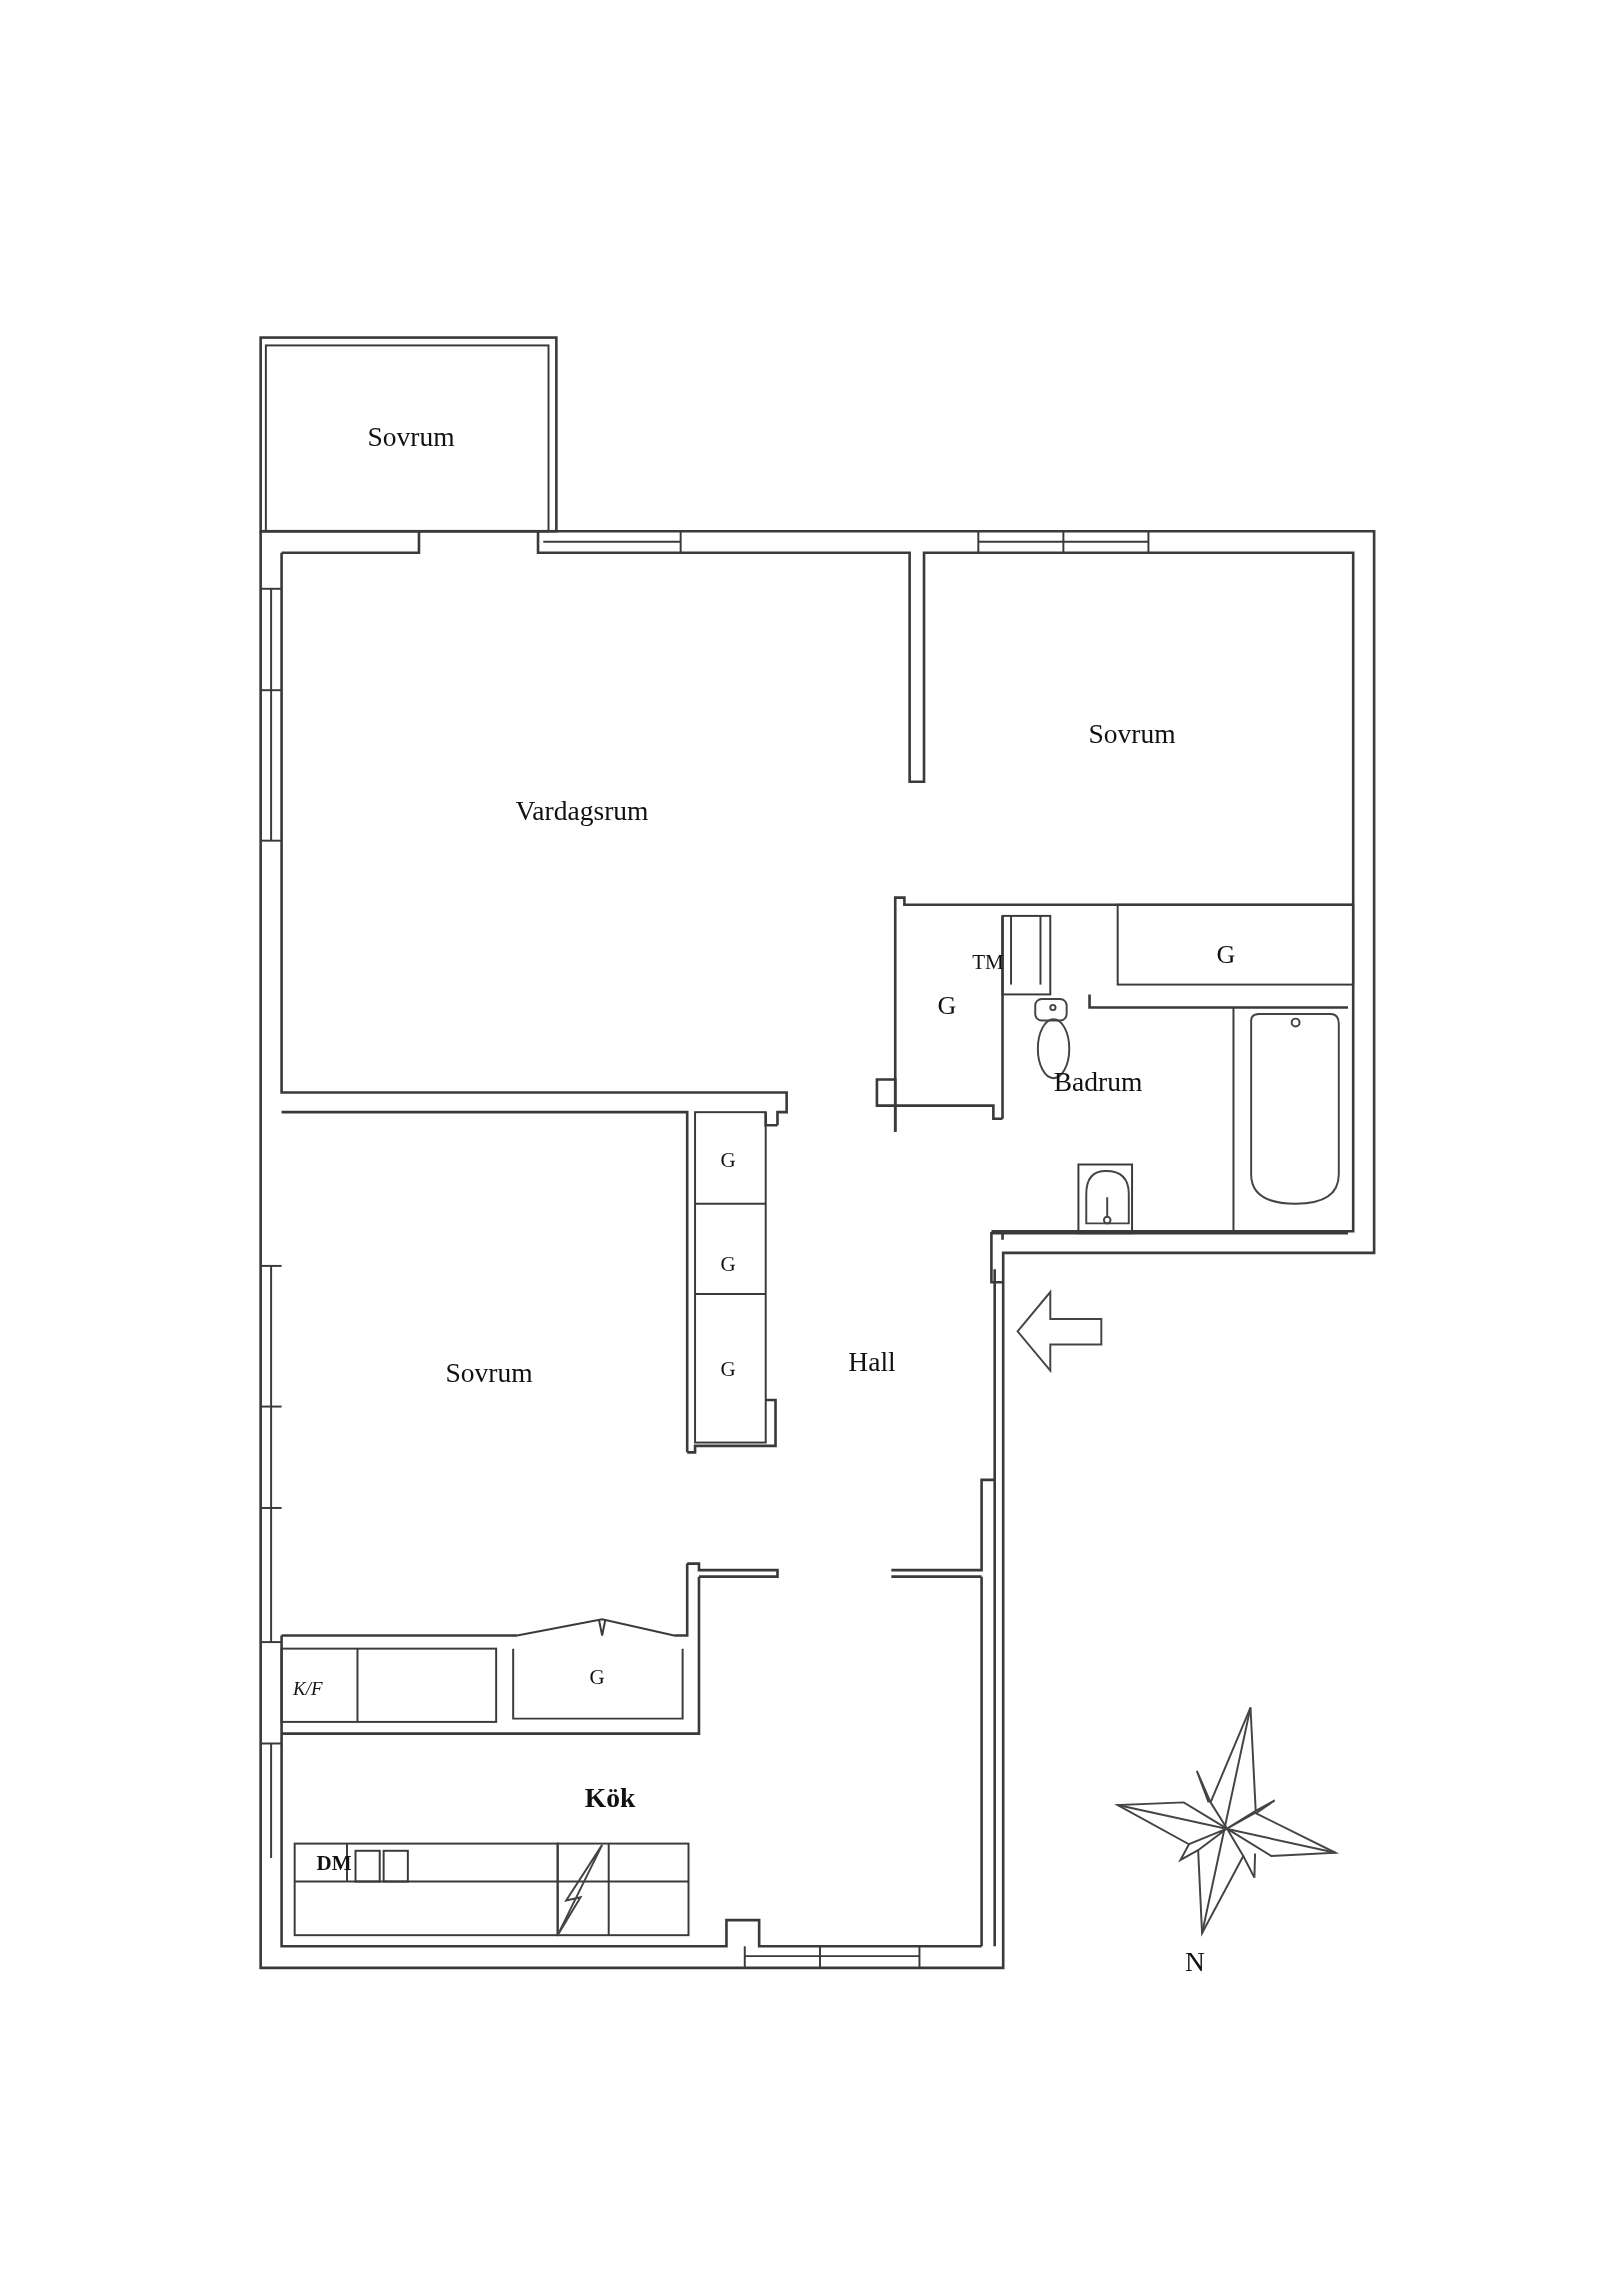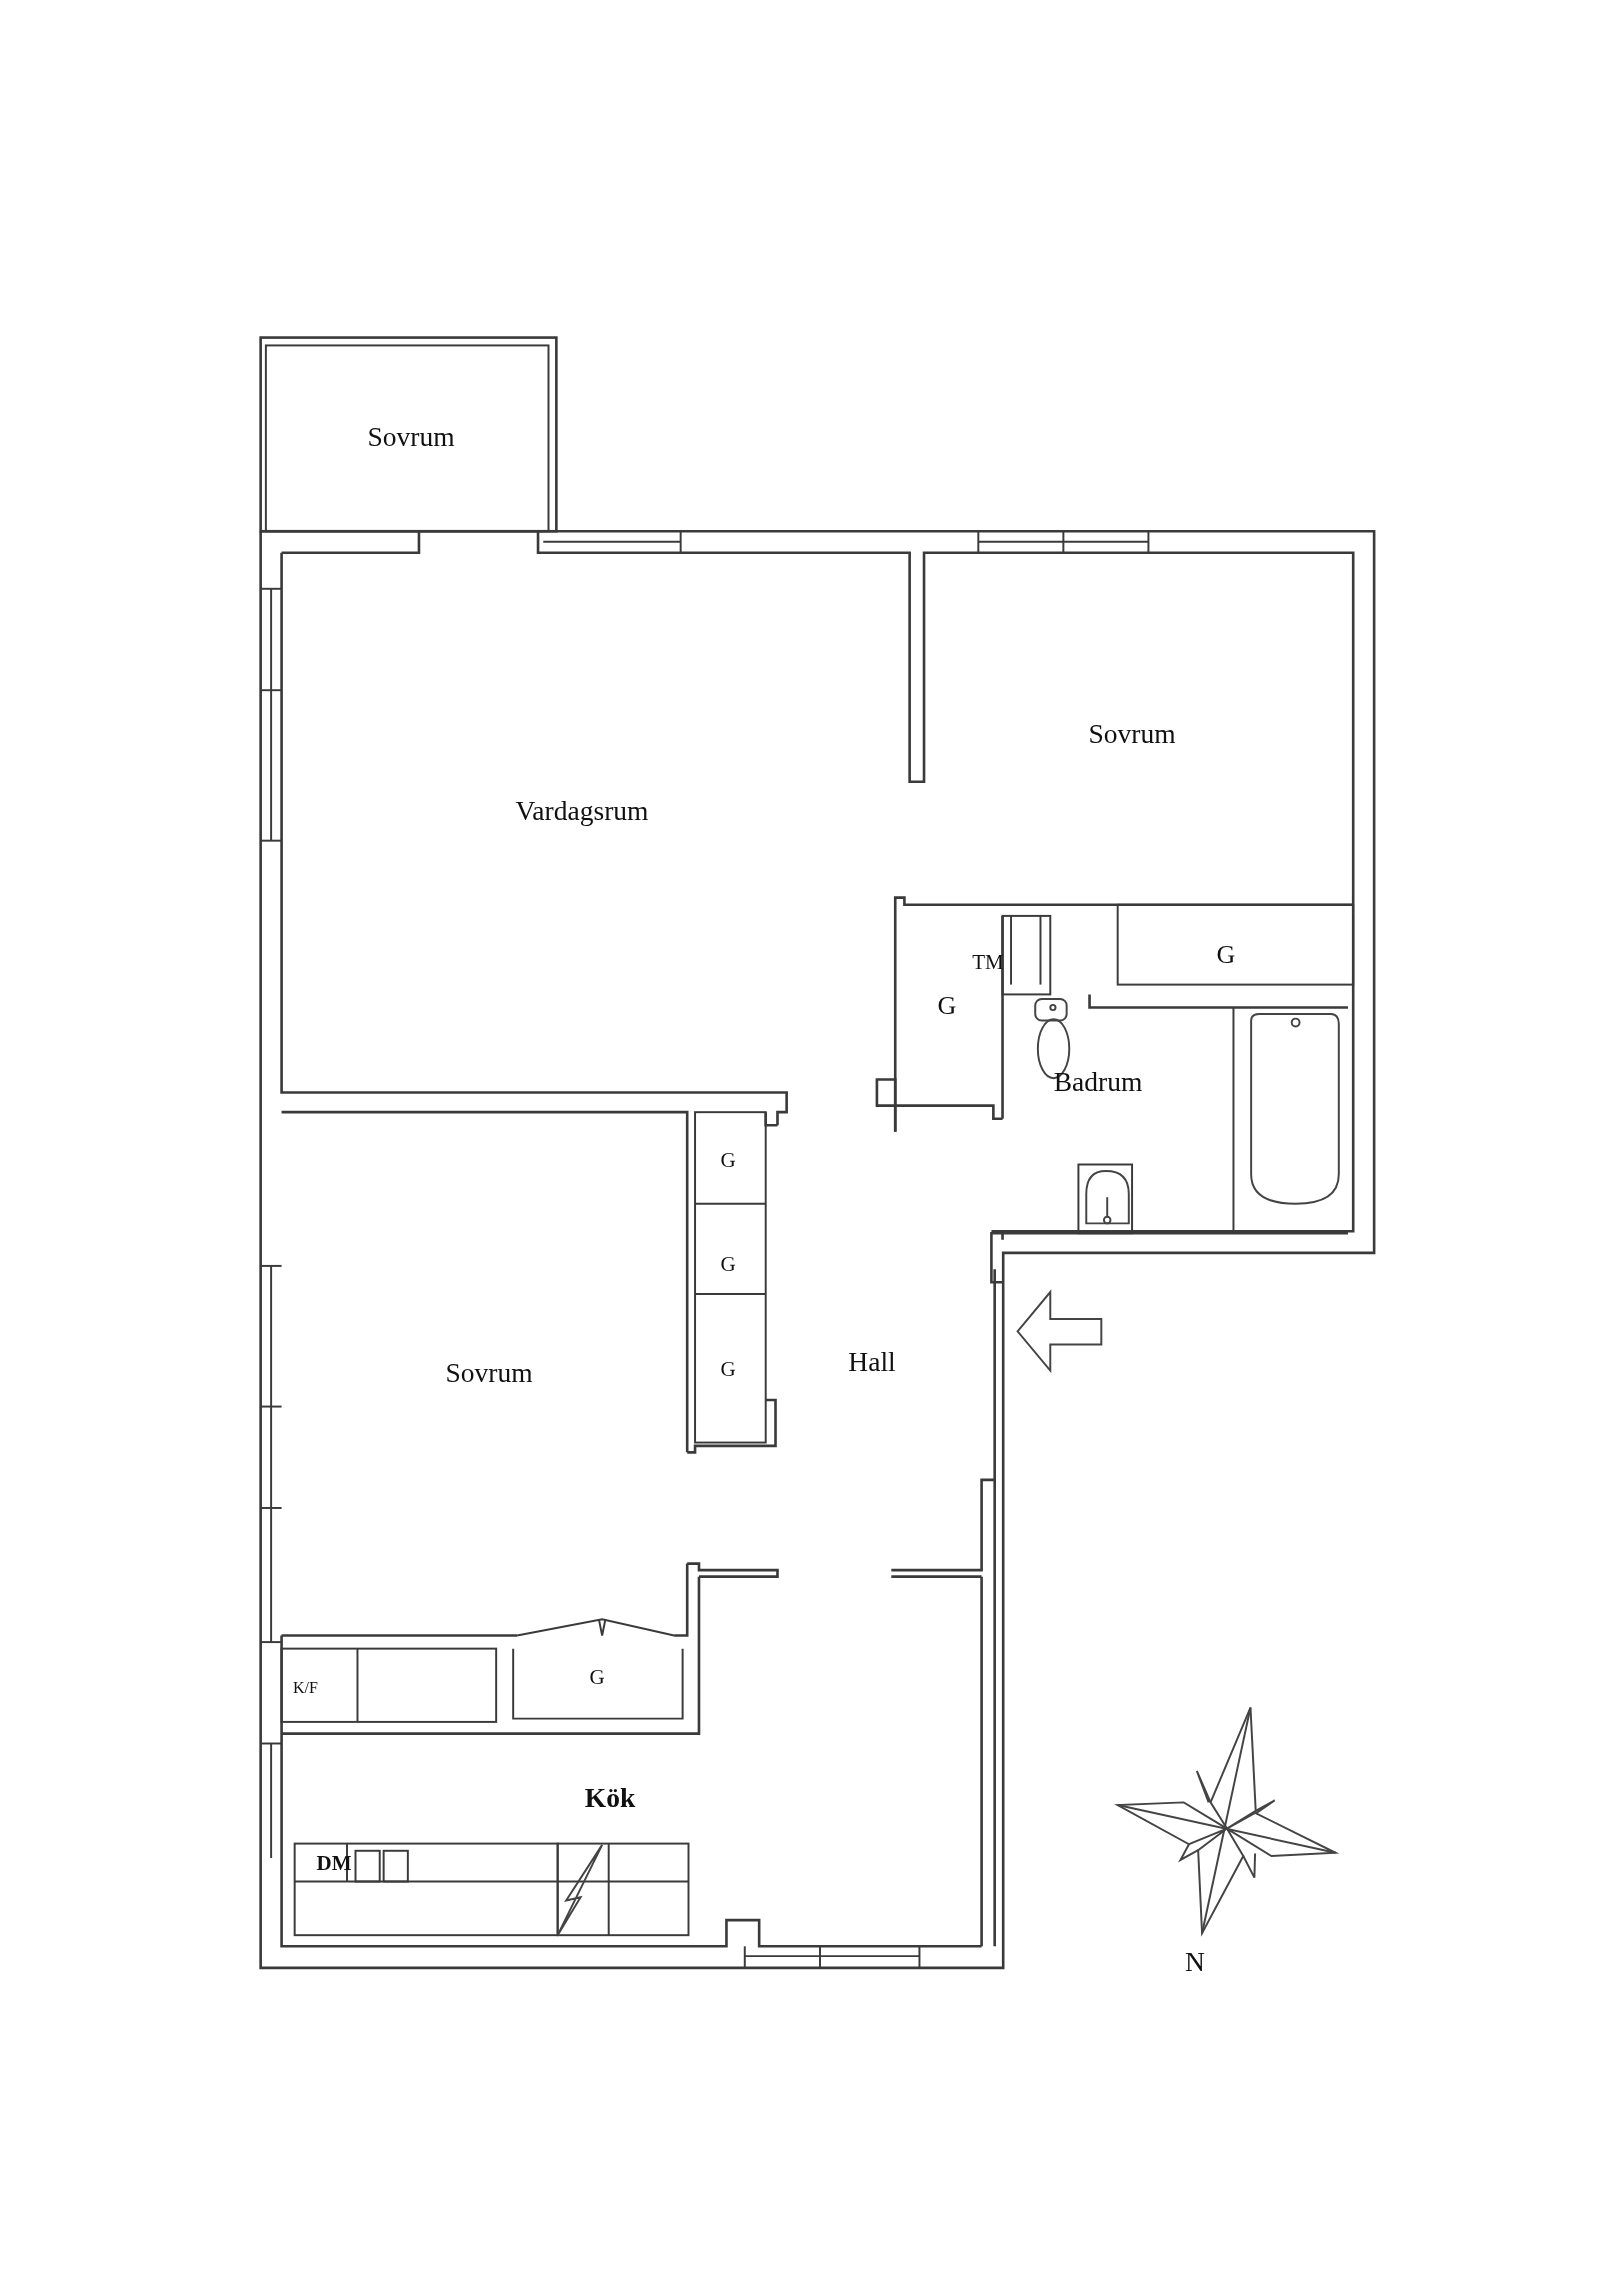--- a/index.html
+++ b/index.html
@@ -5,21 +5,21 @@
     html, body { margin: 0; padding: 0; background: #ffffff; }
     body { width: 1623px; height: 2295px; position: relative; overflow: hidden; }
     #plan { position: absolute; left: 0; top: 0; width: 1623px; height: 2295px; }
     .wall { fill: none; stroke: #3a3a3a; stroke-width: 4; stroke-linejoin: miter; }
     .thin { fill: none; stroke: #3a3a3a; stroke-width: 3; }
     .fix { fill: none; stroke: #444; stroke-width: 3; }
     .lbl { position: absolute; font-family: "Liberation Serif", "DejaVu Serif", serif; color: #111; white-space: nowrap; transform: translate(-50%, -50%); line-height: 1; }
     .lbl.big { font-size: 27.5px; }
     .lbl.mid { font-size: 26px; }
     .lbl.sm { font-size: 21px; }
-    .lbl.xs { font-size: 16px; }
+    .lbl.xs { font-size: 19px; font-style: italic; }
   </style>
 </head>
 <body>
 
 <svg id="plan" viewBox="0 0 2480 3508" xmlns="http://www.w3.org/2000/svg">
 
   <g>
     <rect class="wall" x="398" y="516" width="452" height="296"></rect>
     <rect class="thin" x="406" y="528" width="432" height="284"></rect>
   </g>

